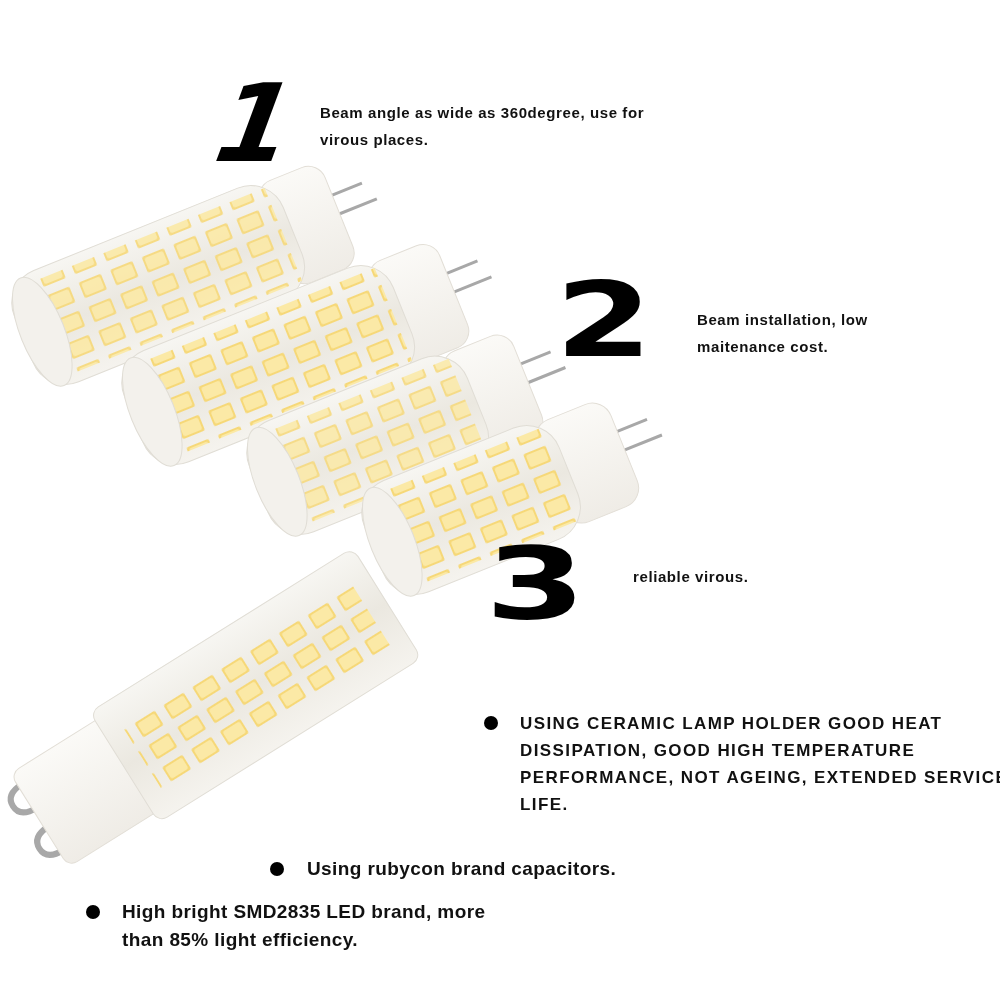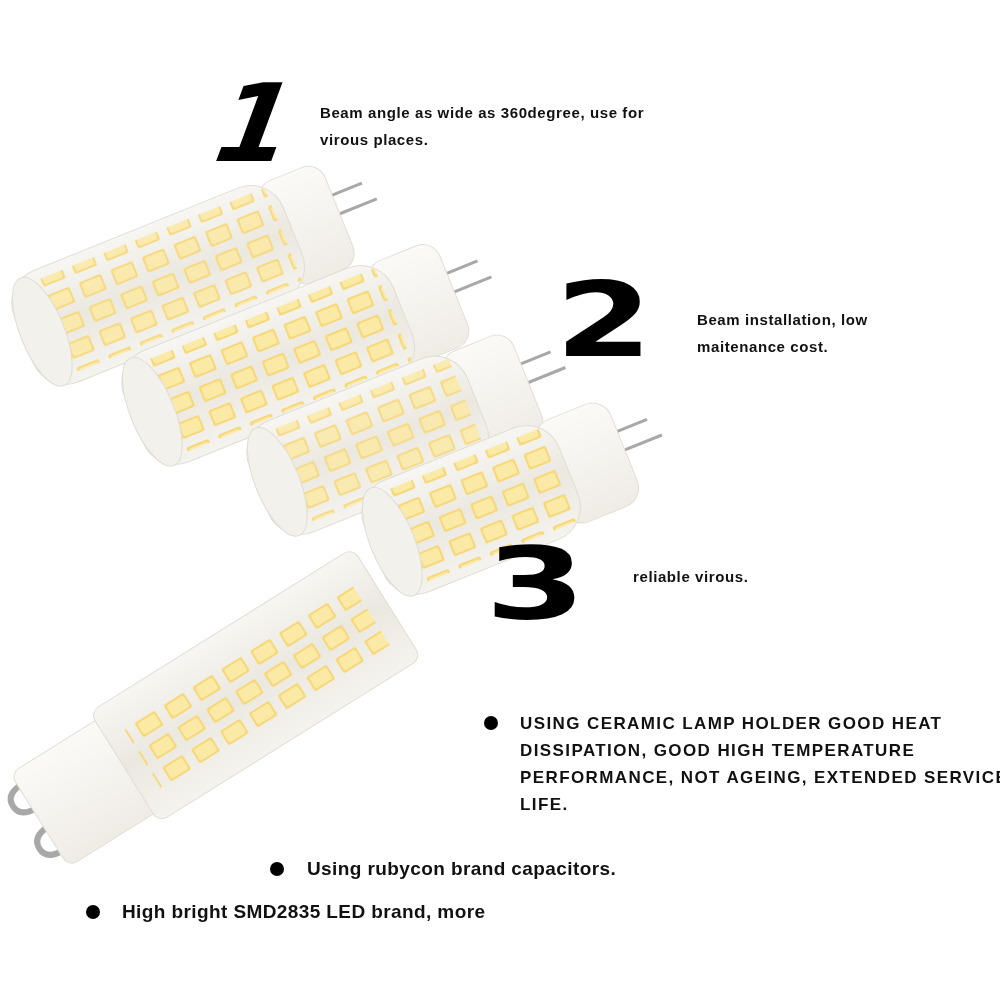--- a/index.html
+++ b/index.html
@@ -114,13 +114,14 @@
 </div>
 
 <div class="bullet b2">
   <span class="dot"></span>
   <span class="line">Using rubycon brand capacitors.</span>
 </div>
 
 <div class="bullet b3">
   <span class="dot"></span>
   <span class="line">High bright SMD2835 LED brand, more</span>
+  <span class="line">than 85% light efficiency.</span>
 </div>
 
 </body></html>

